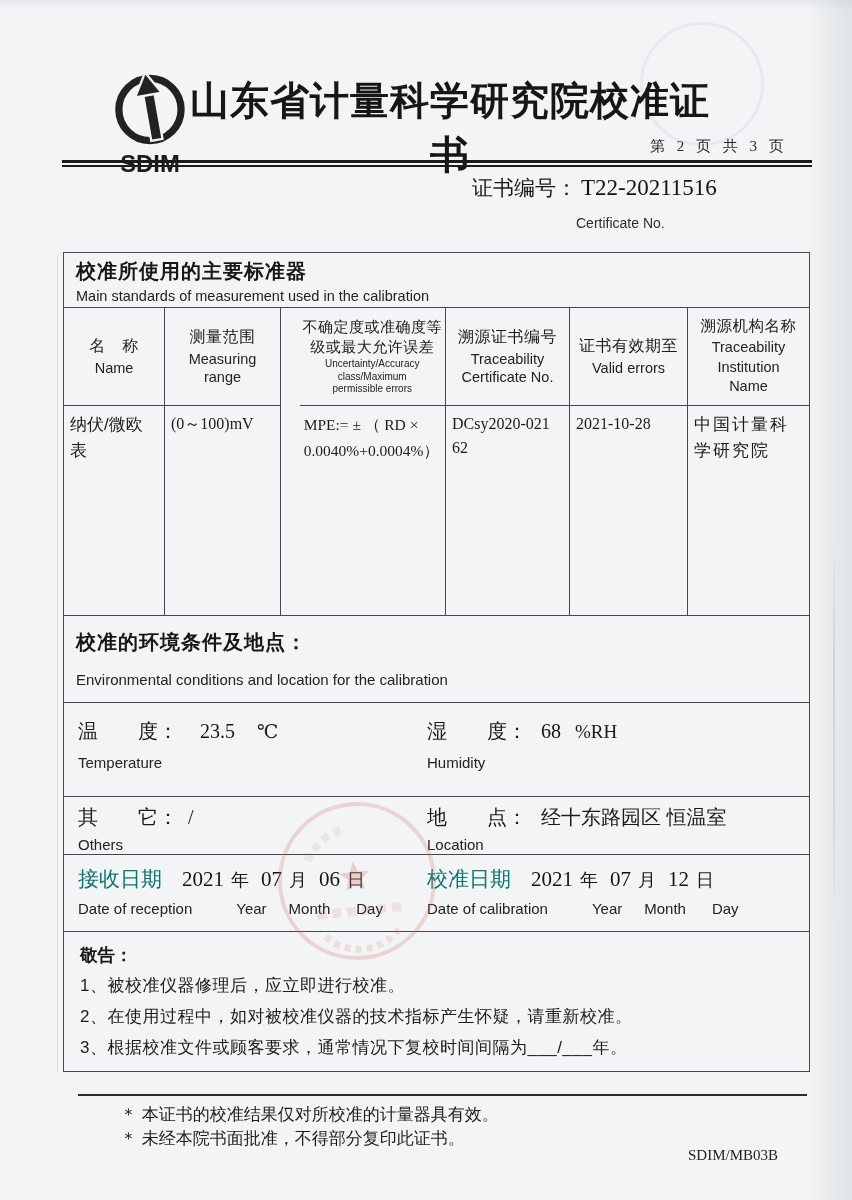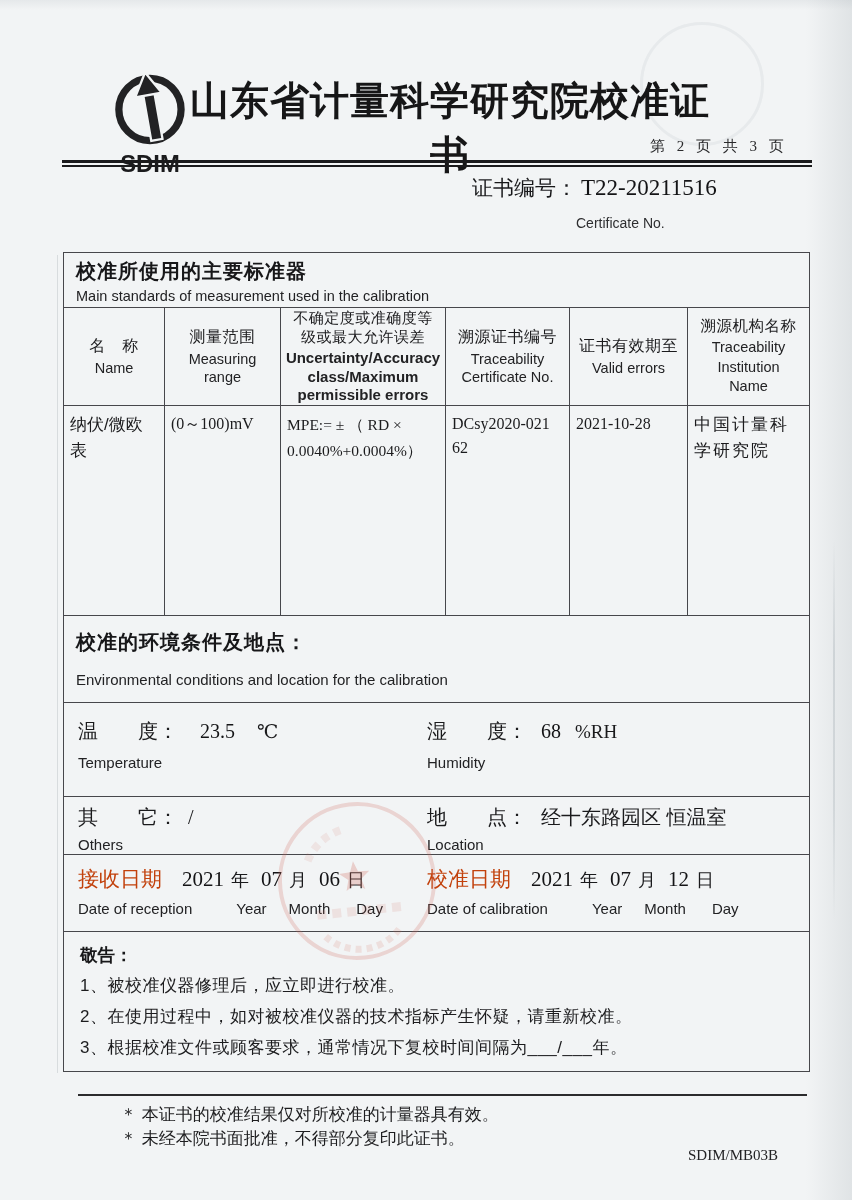--- a/index.html
+++ b/index.html
@@ -45,27 +45,27 @@
   .sec{box-sizing:border-box;border-bottom:1px solid #47474b;}
   .sec:last-child{border-bottom:none;}
 
   .sec-standards{height:55px;padding:5px 12px;}
   .sec-title{font-size:20px;font-weight:600;letter-spacing:1px;color:#171719;}
   .sec-sub{font-size:14.5px;color:#222224;margin-top:3px;}
 
   .std-table{height:321px;display:flex;}
   .col{box-sizing:border-box;border-right:1px solid #47474b;display:flex;flex-direction:column;}
   .col:last-child{border-right:none;}
-  .c1{width:101px;} .c2{width:116px;} .c3{width:165px;} .c4{width:124px;} .c5{width:118px;} .c6{flex:1;}
+  .c1{width:101px;} .c2{width:116px;} .c3{width:165px;align-items:flex-end;} .c4{width:124px;} .c5{width:118px;} .c6{flex:1;}
   .th{height:98px;box-sizing:border-box;border-bottom:1px solid #47474b;
     display:flex;flex-direction:column;align-items:center;justify-content:center;
     text-align:center;padding:2px 3px;}
   .th .zh{font-size:16px;letter-spacing:.5px;line-height:1.3;color:#1b1b1d;}
   .th .en{font-size:14.5px;line-height:1.25;color:#222224;margin-top:2px;}
-  .c3 .th .zh{font-size:15px;} .c3 .th .en{font-size:15px;font-weight:bold;}
+  .c3 .th .zh{font-size:15px;} .c3 .th .en{font-size:10px;}
   .c6 .th .zh{font-size:15.5px;} .c6 .th .en{font-size:14.5px;line-height:1.35;}
   .td{padding:6px 6px;font-size:17px;line-height:1.5;color:#1b1b1d;}
   .td.num{font-family:"Liberation Serif","DejaVu Serif",serif;font-size:16px;}
   .c3 .td{font-size:15.5px;line-height:1.7;}
   .c6 .td{letter-spacing:2px;}
 
   .sec-env{height:90px;padding:13px 12px 0;}
   .sec-env .sec-sub{margin-top:15px;font-size:15px;}
 
   .pair-row{display:flex;box-sizing:border-box;padding-left:14px;}
@@ -73,21 +73,21 @@
   .row-others{height:60px;padding-top:7px;}
   .cell-l{width:349px;} .cell-r{flex:1;}
   .fld .zh{font-size:20px;color:#1a1a1c;}
   .fld .val{font-family:"Liberation Serif","DejaVu Serif",serif;font-size:20px;margin-left:22px;color:#141416;}
   .fld .unit{font-size:19px;margin-left:22px;color:#1a1a1c;font-family:"Liberation Serif","DejaVu Serif",serif;}
   .fld .val-zh{font-size:20px;margin-left:14px;color:#1a1a1c;}
   .fld .en{font-size:15px;color:#222224;margin-top:9px;}
   .row-others .fld .en{margin-top:5px;}
 
   .row-dates{height:80px;padding-top:10px;}
-  .dt .zh{font-size:21px;color:#c2410c;}
+  .dt .zh{font-size:21px;color:#0f766e;}
   .dt .num{font-family:"Liberation Serif","DejaVu Serif",serif;font-size:21px;color:#141416;}
   .dt .num.y{margin-left:20px;} .dt .num.m{margin-left:12px;} .dt .num.d{margin-left:12px;}
   .dt .u{font-size:18px;margin-left:7px;color:#1a1a1c;}
   .dt .en-line{margin-top:7px;font-size:15px;color:#222224;}
   .dt .en-line .eu1{margin-left:44px;} .dt .en-line .eu2{margin-left:22px;} .dt .en-line .eu3{margin-left:26px;}
 
   .sec-notice{flex:1;padding:11px 16px;}
   .notice-title{font-size:17.5px;font-weight:600;color:#18181a;}
   .notice-item{font-size:17px;line-height:25px;letter-spacing:.5px;color:#1c1c1e;margin-top:6px;}
 

